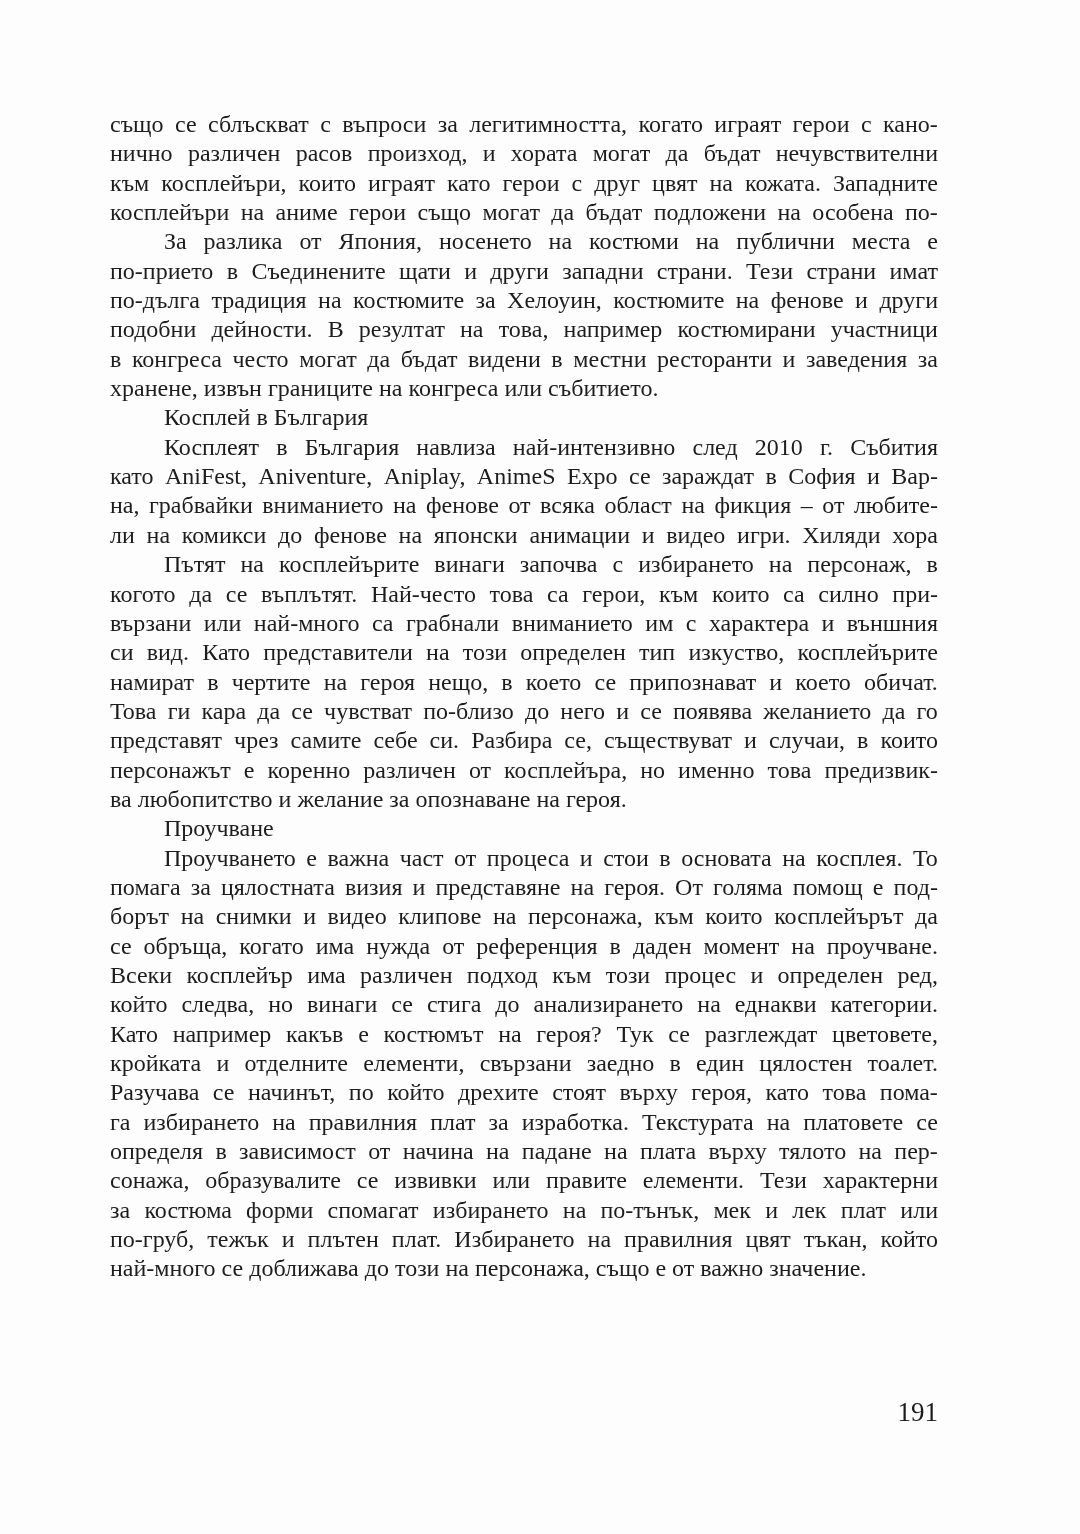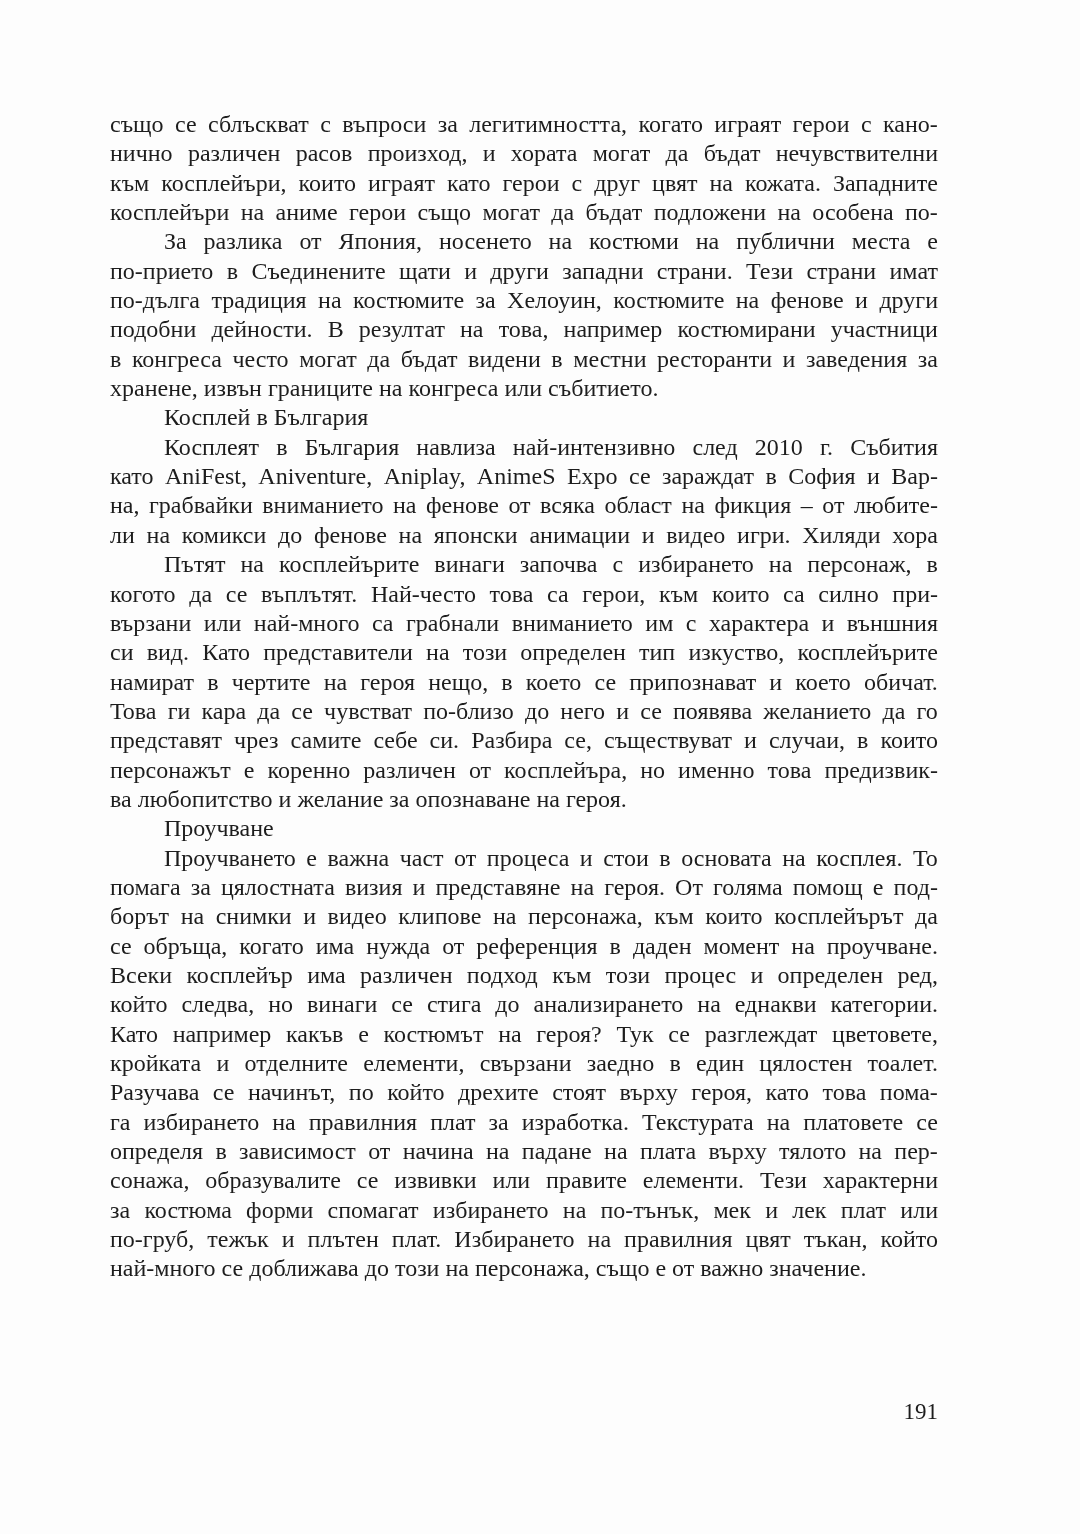--- a/index.html
+++ b/index.html
@@ -46,21 +46,21 @@
   .line.indent {
     padding-left: 54px;
   }
   .line.heading {
     font-weight: 400;
   }
   .page-number {
     position: absolute;
     top: 1398px;
     right: 142px;
-    font-size: 23px;
+    font-size: 27px;
     line-height: 28px;
   }
 </style>
 </head>
 <body>
 
 <div class="page">
   <div class="text-column">
       <div class="paragraph">
         <div class="line justified">

